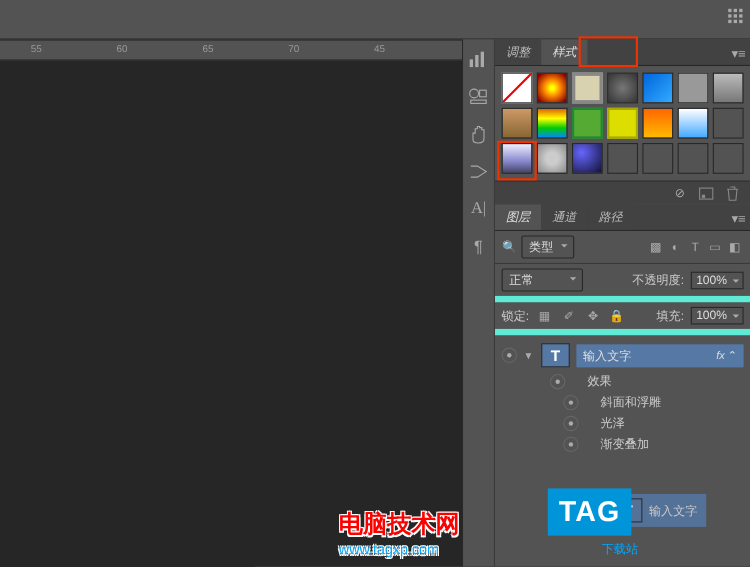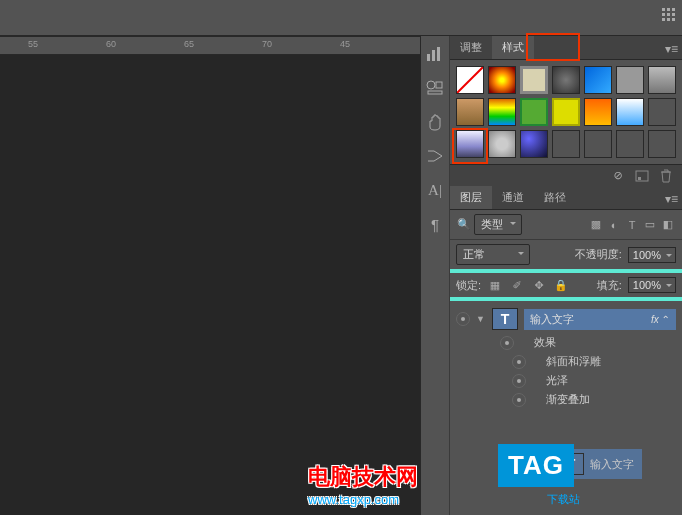--- a/index.html
+++ b/index.html
@@ -12,32 +12,32 @@
 .main{display:flex;height:calc(100% - 36px);}
 .canvas-area{flex:1;background:#404040;position:relative;border-top:1px solid #282828;}
 .ruler{height:18px;background:#535353;border-bottom:1px solid #282828;display:flex;position:relative;color:#999;font-size:9px;}
 .ruler-tick{position:absolute;top:2px;}
 .canvas{position:absolute;top:18px;left:0;right:0;bottom:0;background:#262626;}
 .right-panel{width:262px;background:#535353;border-left:1px solid #282828;display:flex;}
 .icon-col{width:30px;background:#535353;border-right:1px solid #3a3a3a;display:flex;flex-direction:column;align-items:center;padding-top:8px;gap:14px;}
 .icon-col-item{width:20px;height:20px;display:flex;align-items:center;justify-content:center;color:#aaa;cursor:pointer;}
 .panels{flex:1;display:flex;flex-direction:column;}
 .tab-row{display:flex;height:24px;align-items:flex-end;background:#424242;border-bottom:1px solid #282828;position:relative;}
-.tab{padding:4px 10px;font-size:11px;color:#bbb;cursor:pointer;background:#424242;}
+.tab{padding:4px 10px;font-size:11px;color:#bbb;cursor:pointer;background:#424242;font-style:italic;}
 .tab.active{background:#535353;color:#ddd;}
 .tab-menu{position:absolute;right:4px;top:6px;color:#aaa;font-size:12px;cursor:pointer;}
 .red-box{border:2px solid #e30;position:absolute;pointer-events:none;z-index:5;}
 .styles-grid{padding:6px;display:grid;grid-template-columns:repeat(7,28px);gap:4px;background:#535353;position:relative;}
 .swatch{width:28px;height:28px;border:1px solid #282828;cursor:pointer;}
 .styles-footer{height:22px;background:#424242;border-top:1px solid #282828;display:flex;justify-content:flex-end;align-items:center;gap:8px;padding:0 8px;color:#888;}
 .layer-header{display:flex;gap:2px;padding:4px 6px;align-items:center;background:#535353;border-bottom:1px solid #3a3a3a;}
 .dropdown{background:#535353;border:1px solid #282828;color:#ddd;font-size:11px;padding:2px 18px 2px 6px;border-radius:2px;position:relative;cursor:pointer;}
 .dropdown::after{content:"";position:absolute;right:5px;top:7px;border-left:3px solid transparent;border-right:3px solid transparent;border-top:3px solid #aaa;}
 .mini-icon{width:16px;height:16px;display:inline-flex;align-items:center;justify-content:center;color:#aaa;cursor:pointer;font-size:11px;}
-.row2{display:flex;padding:4px 6px;align-items:center;gap:6px;background:#535353;border-bottom:4px solid #5eead4;font-size:11px;color:#ccc;}
+.row2{display:flex;padding:4px 6px;align-items:center;gap:6px;background:#535353;border-bottom:6px solid #5eead4;font-size:11px;color:#ccc;}
 .spacer{flex:1;}
 .pct-box{background:#535353;border:1px solid #282828;padding:1px 14px 1px 4px;position:relative;font-size:11px;color:#ddd;}
 .pct-box::after{content:"";position:absolute;right:3px;top:6px;border-left:3px solid transparent;border-right:3px solid transparent;border-top:3px solid #aaa;}
 .layer-list{flex:1;background:#535353;overflow:hidden;padding:4px 0;}
 .layer-row{display:flex;align-items:center;padding:3px 6px;font-size:11px;color:#ddd;gap:6px;}
 .eye{width:14px;height:14px;border:1px solid #666;border-radius:50%;position:relative;cursor:pointer;}
 .eye::after{content:"";position:absolute;width:4px;height:4px;background:#aaa;border-radius:50%;top:4px;left:4px;}
 .layer-thumb{width:26px;height:22px;background:#5a5a5a;border:1px solid #282828;display:flex;align-items:center;justify-content:center;color:#fff;font-size:14px;font-weight:bold;}
 .layer-selected{background:#5578a5;}
 .layer-name-box{flex:1;background:#5578a5;padding:3px 6px;display:flex;align-items:center;justify-content:space-between;}

